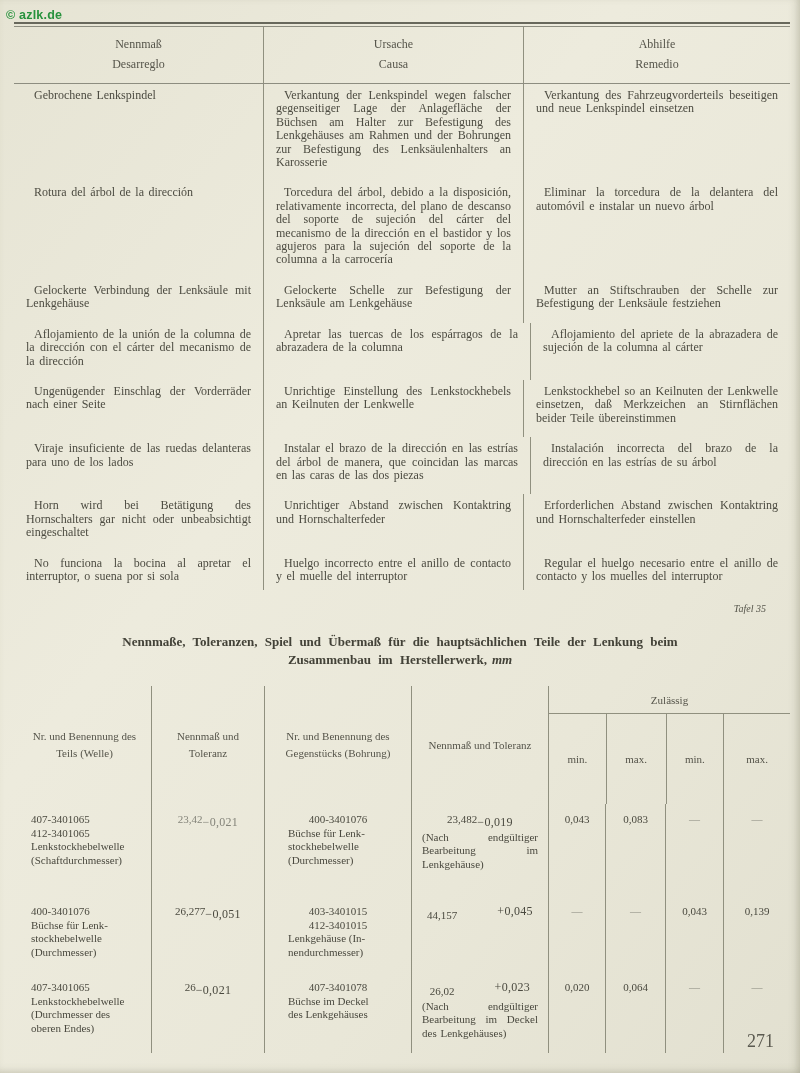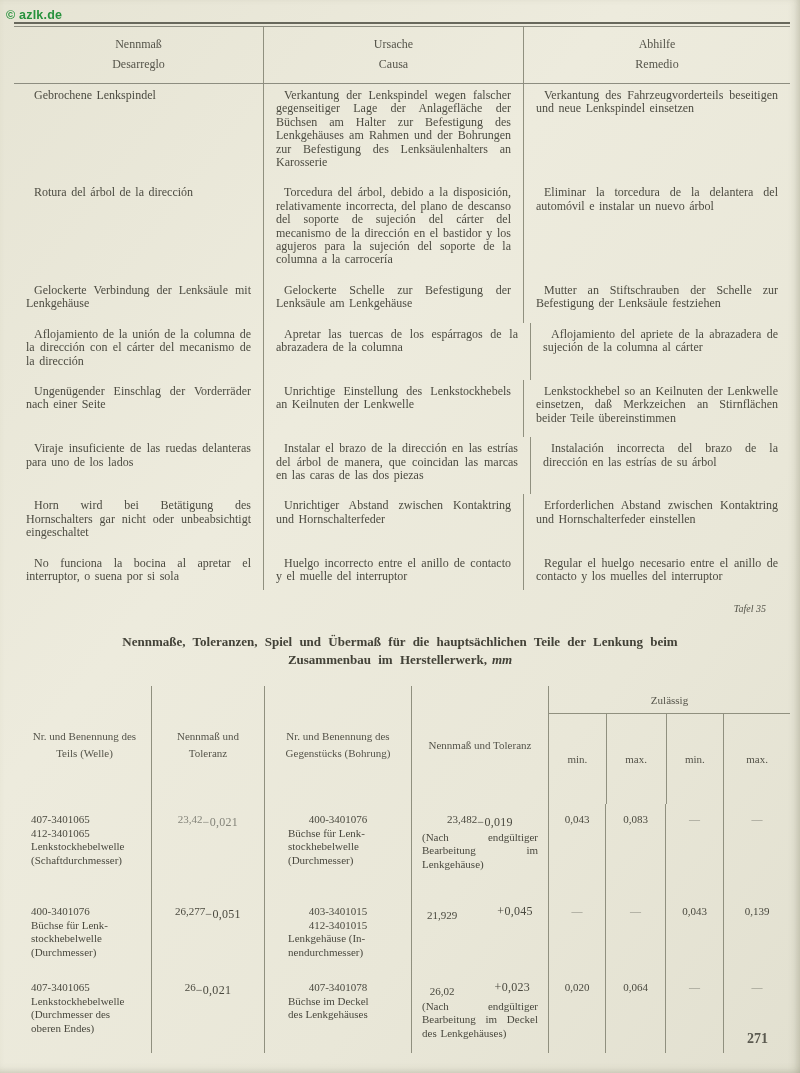--- a/index.html
+++ b/index.html
@@ -64,21 +64,21 @@
   .t2-row .cpcol .t2-nums div{ text-align:center; }
   .t2-row .cpcol .t2-name div{ text-align:left; padding-left:18px; }
   .t2-row .nenn2col{ text-align:center; }
   .t2-row .nenn2col .note{ text-align:justify; text-indent:0; padding:1px 5px 0; word-spacing:1px; }
   .t2-row .valcol{ text-align:center; }
   sub,sup{ font-size:12px; letter-spacing:.3px; }
   sub{ vertical-align:-3px; } sup{ vertical-align:4px;margin-left:40px; }
   .faded{ color:#84847a; }
   .dash{ color:#8b8b80; }
   .t2 div:empty{ display:none; }
-  .pagenum{ position:absolute; top:1031px; right:32px; font-size:14px; color:#5b5a50;font-weight:bold; }
+  .pagenum{ position:absolute; top:1031px; right:26px; font-size:18px; color:#5b5a50; }
 </style>
 </head>
 <body>
 
 <div class="page">
 
   <div class="watermark">© azlk.de</div>
 
   <div class="t1">
     <div class="t1-toprule"></div>
@@ -212,21 +212,21 @@
           <div>403-3401015</div>
           <div>412-3401015</div>
         </div>
         <div class="t2-name">
           <div>Lenkgehäuse (In-</div>
           <div>nendurchmesser)</div>
 
         </div>
       </div>
       <div class="w4 bl nenn2col">
-        <div><span>21,929</span><sup>+0,045</sup></div>
+        <div><span>44,157</span><sup>+0,045</sup></div>
 
       </div>
       <div class="mm1 bl valcol dash">—</div>
       <div class="mm2 bl valcol dash">—</div>
       <div class="mm3 bl valcol">0,043</div>
       <div class="mm4 bl valcol">0,139</div>
     </div>
 
     <div class="t2-row" style="min-height:74px;">
       <div class="w1 partcol">

